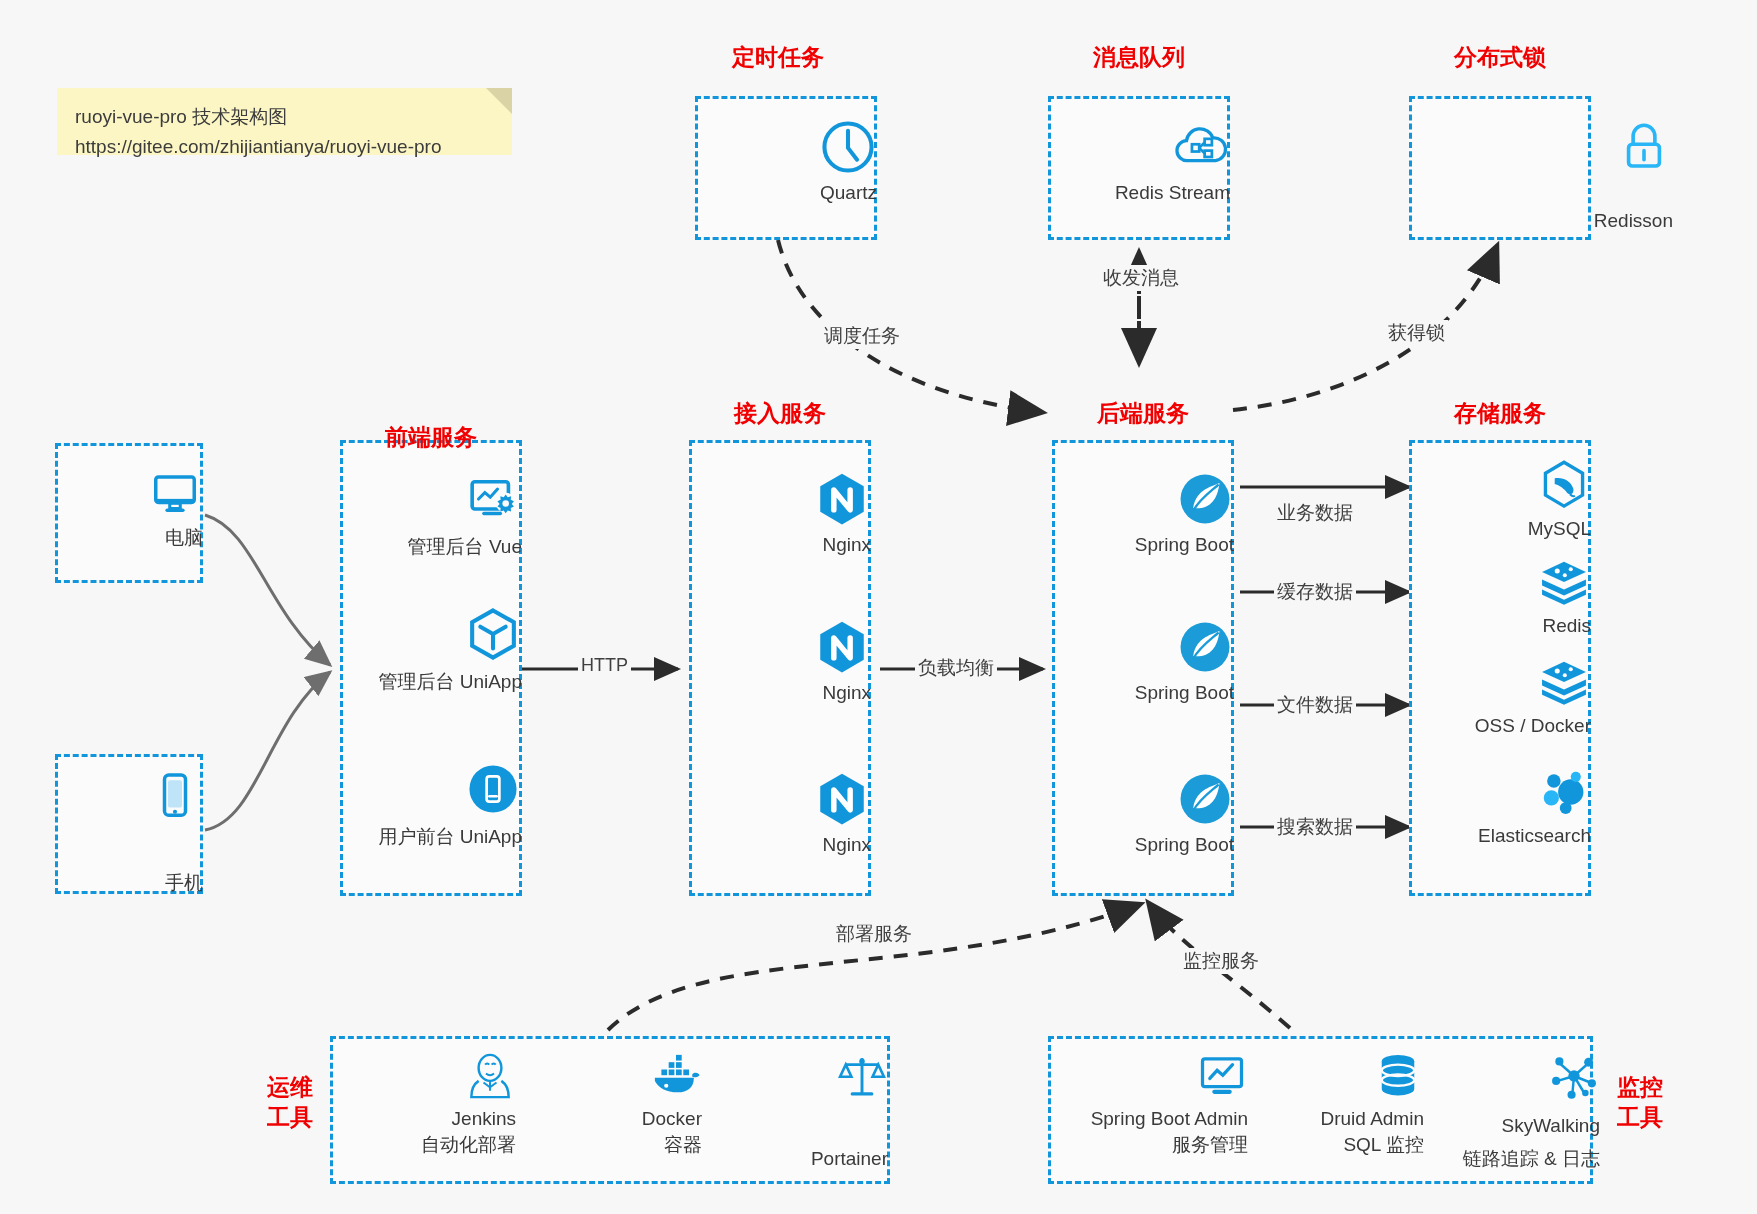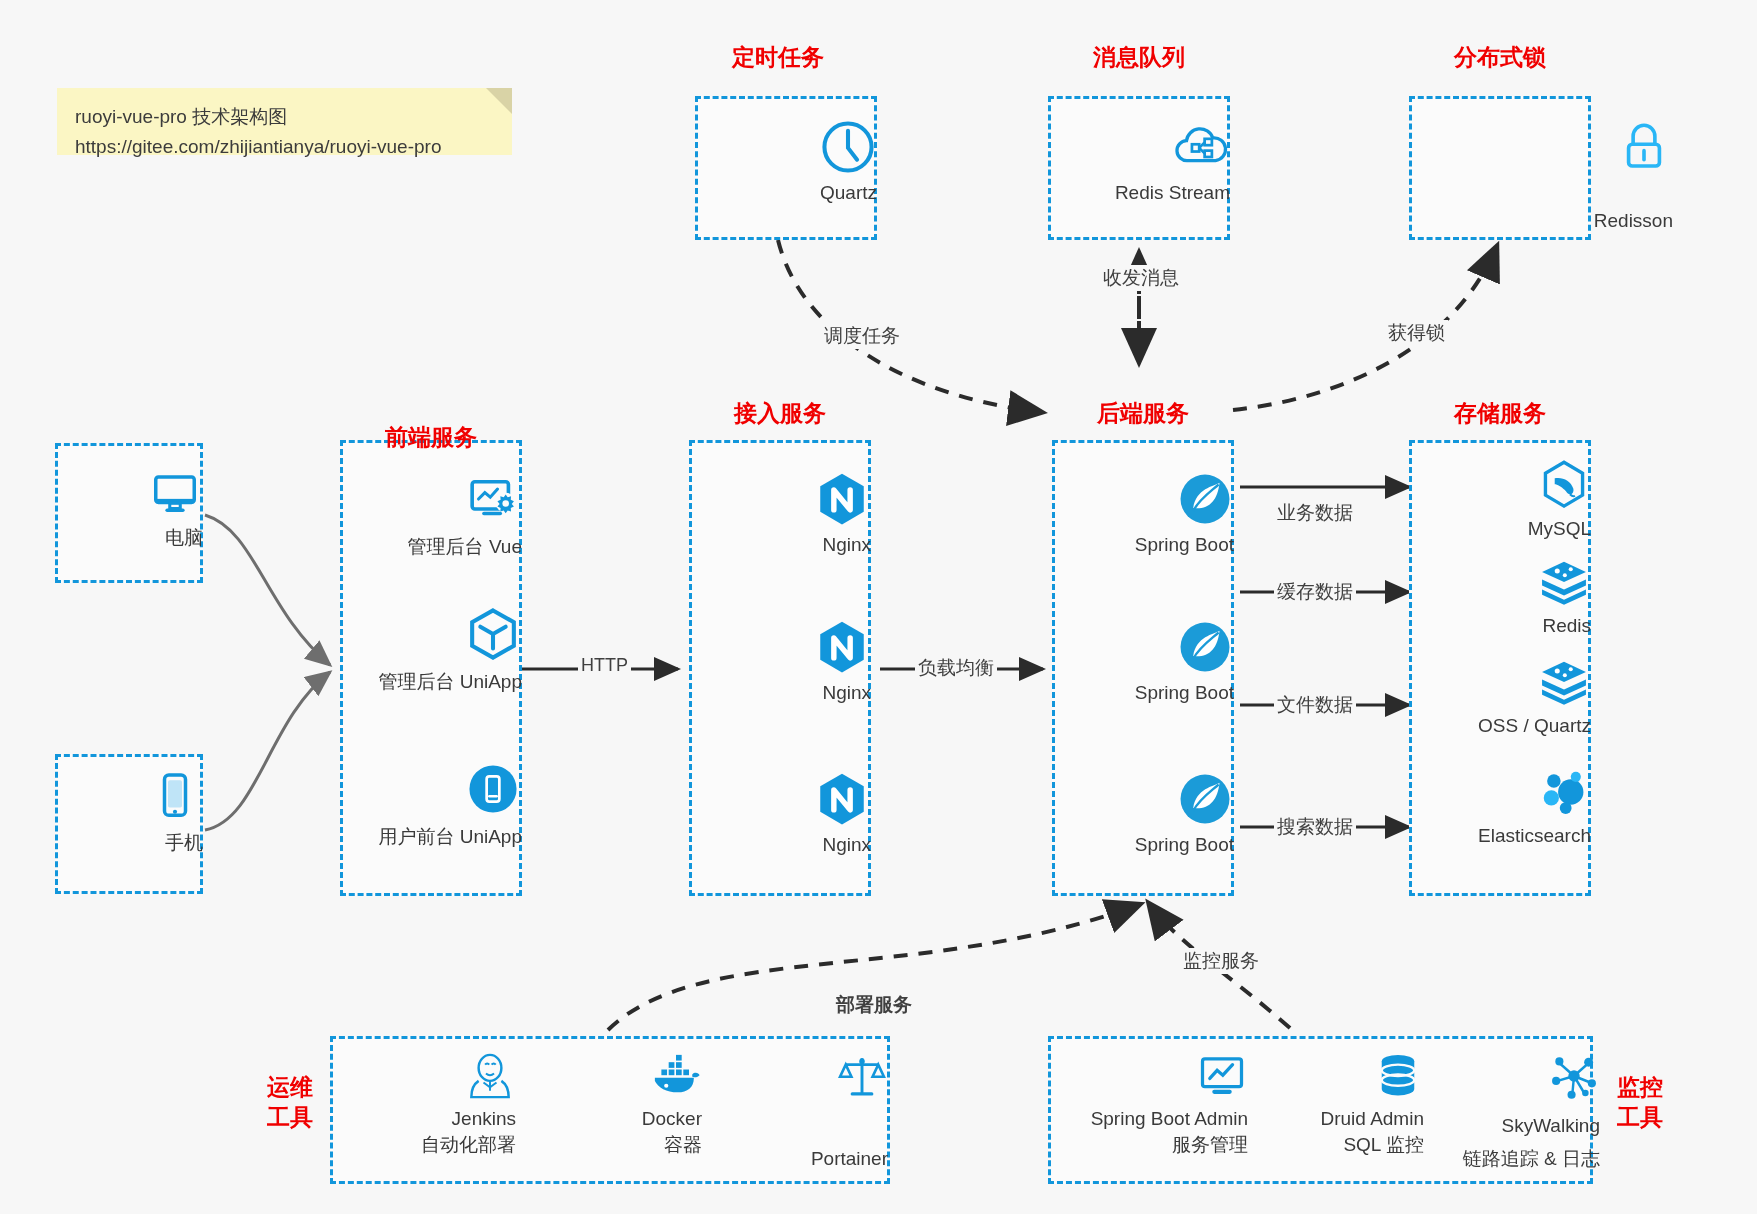--- a/index.html
+++ b/index.html
@@ -157,21 +157,21 @@
         <rect x="10" y="16" width="44" height="29" rx="3" fill="none" stroke="#1296db" stroke-width="4"></rect>
         <rect x="10" y="41" width="44" height="5" fill="#1296db"></rect>
         <path d="M26 46 L26 52 L38 52 L38 46 Z" fill="none" stroke="#1296db" stroke-width="3.5"></path>
         <rect x="21" y="52" width="22" height="4" rx="2" fill="#1296db"></rect>
       </svg>
     </span>
     <span class="lbl">电脑</span>
   </div>
 
   <div class="gbox" style="left:55px;top:754px;width:148px;height:140px;"></div>
-  <div class="cell" style="left:55px;top:768px;width:148px;">
+  <div class="cell" style="left:55px;top:768px;width:148px;gap:40px;">
     <span class="ico">
       <svg width="56" height="56" viewBox="0 0 64 64">
         <rect x="20" y="8" width="24" height="46" rx="5" fill="none" stroke="#1296db" stroke-width="4"></rect>
         <rect x="24" y="14" width="16" height="31" rx="2" fill="#bfe4f7"></rect>
         <circle cx="32" cy="50" r="2.4" fill="#1296db"></circle>
       </svg>
     </span>
     <span class="lbl">手机</span>
   </div>
 
@@ -310,21 +310,21 @@
     <span class="ico">
       <svg width="54" height="54" viewBox="0 0 64 64">
         <path d="M32 8 L58 20 L32 32 L6 20 Z" fill="#1296db"></path>
         <path d="M6 29 L32 41 L58 29 L58 36 L32 48 L6 36 Z" fill="#1296db"></path>
         <path d="M6 41 L32 53 L58 41 L58 47 L32 59 L6 47 Z" fill="#1296db"></path>
         <circle cx="24" cy="19" r="3" fill="#fff"></circle>
         <circle cx="40" cy="17" r="2.4" fill="#fff"></circle>
         <circle cx="33" cy="24" r="2.4" fill="#fff"></circle>
       </svg>
     </span>
-    <span class="lbl">OSS / Quartz</span>
+    <span class="lbl">OSS / Docker</span>
   </div>
 
   <div class="cell" style="left:1409px;top:765px;width:182px;">
     <span class="ico">
       <svg width="54" height="54" viewBox="0 0 64 64">
         <circle cx="40" cy="32" r="15" fill="#1296db"></circle>
         <circle cx="20" cy="19" r="8" fill="#1296db"></circle>
         <circle cx="17" cy="39" r="9" fill="#29b6f6"></circle>
         <circle cx="34" cy="51" r="7" fill="#1296db"></circle>
         <circle cx="46" cy="14" r="6" fill="#29b6f6"></circle>
@@ -333,21 +333,21 @@
     <span class="lbl">Elasticsearch</span>
   </div>
 
   <div class="elabel" style="left:578px;top:655px;">HTTP</div>
   <div class="elabel cn" style="left:915px;top:655px;">负载均衡</div>
   <div class="elabel cn" style="left:1274px;top:476px;margin-top:24px;">业务数据</div>
   <div class="elabel cn" style="left:1274px;top:579px;">缓存数据</div>
   <div class="elabel cn" style="left:1274px;top:692px;">文件数据</div>
   <div class="elabel cn" style="left:1274px;top:814px;">搜索数据</div>
 
-  <div class="elabel cn" style="left:833px;top:992px;font-weight:bold;">部署服务</div>
+  <div class="elabel cn" style="left:833px;top:921px;">部署服务</div>
   <div class="elabel cn" style="left:1180px;top:948px;">监控服务</div>
 
   <div class="gtitle side" style="left:255px;top:1072px;width:70px;text-align:center;">
     <div>运维</div>
     <div>工具</div>
   </div>
   <div class="gbox" style="left:330px;top:1036px;width:560px;height:148px;"></div>
 
   <div class="cell" style="left:330px;top:1050px;width:186px;">
     <span class="ico">

